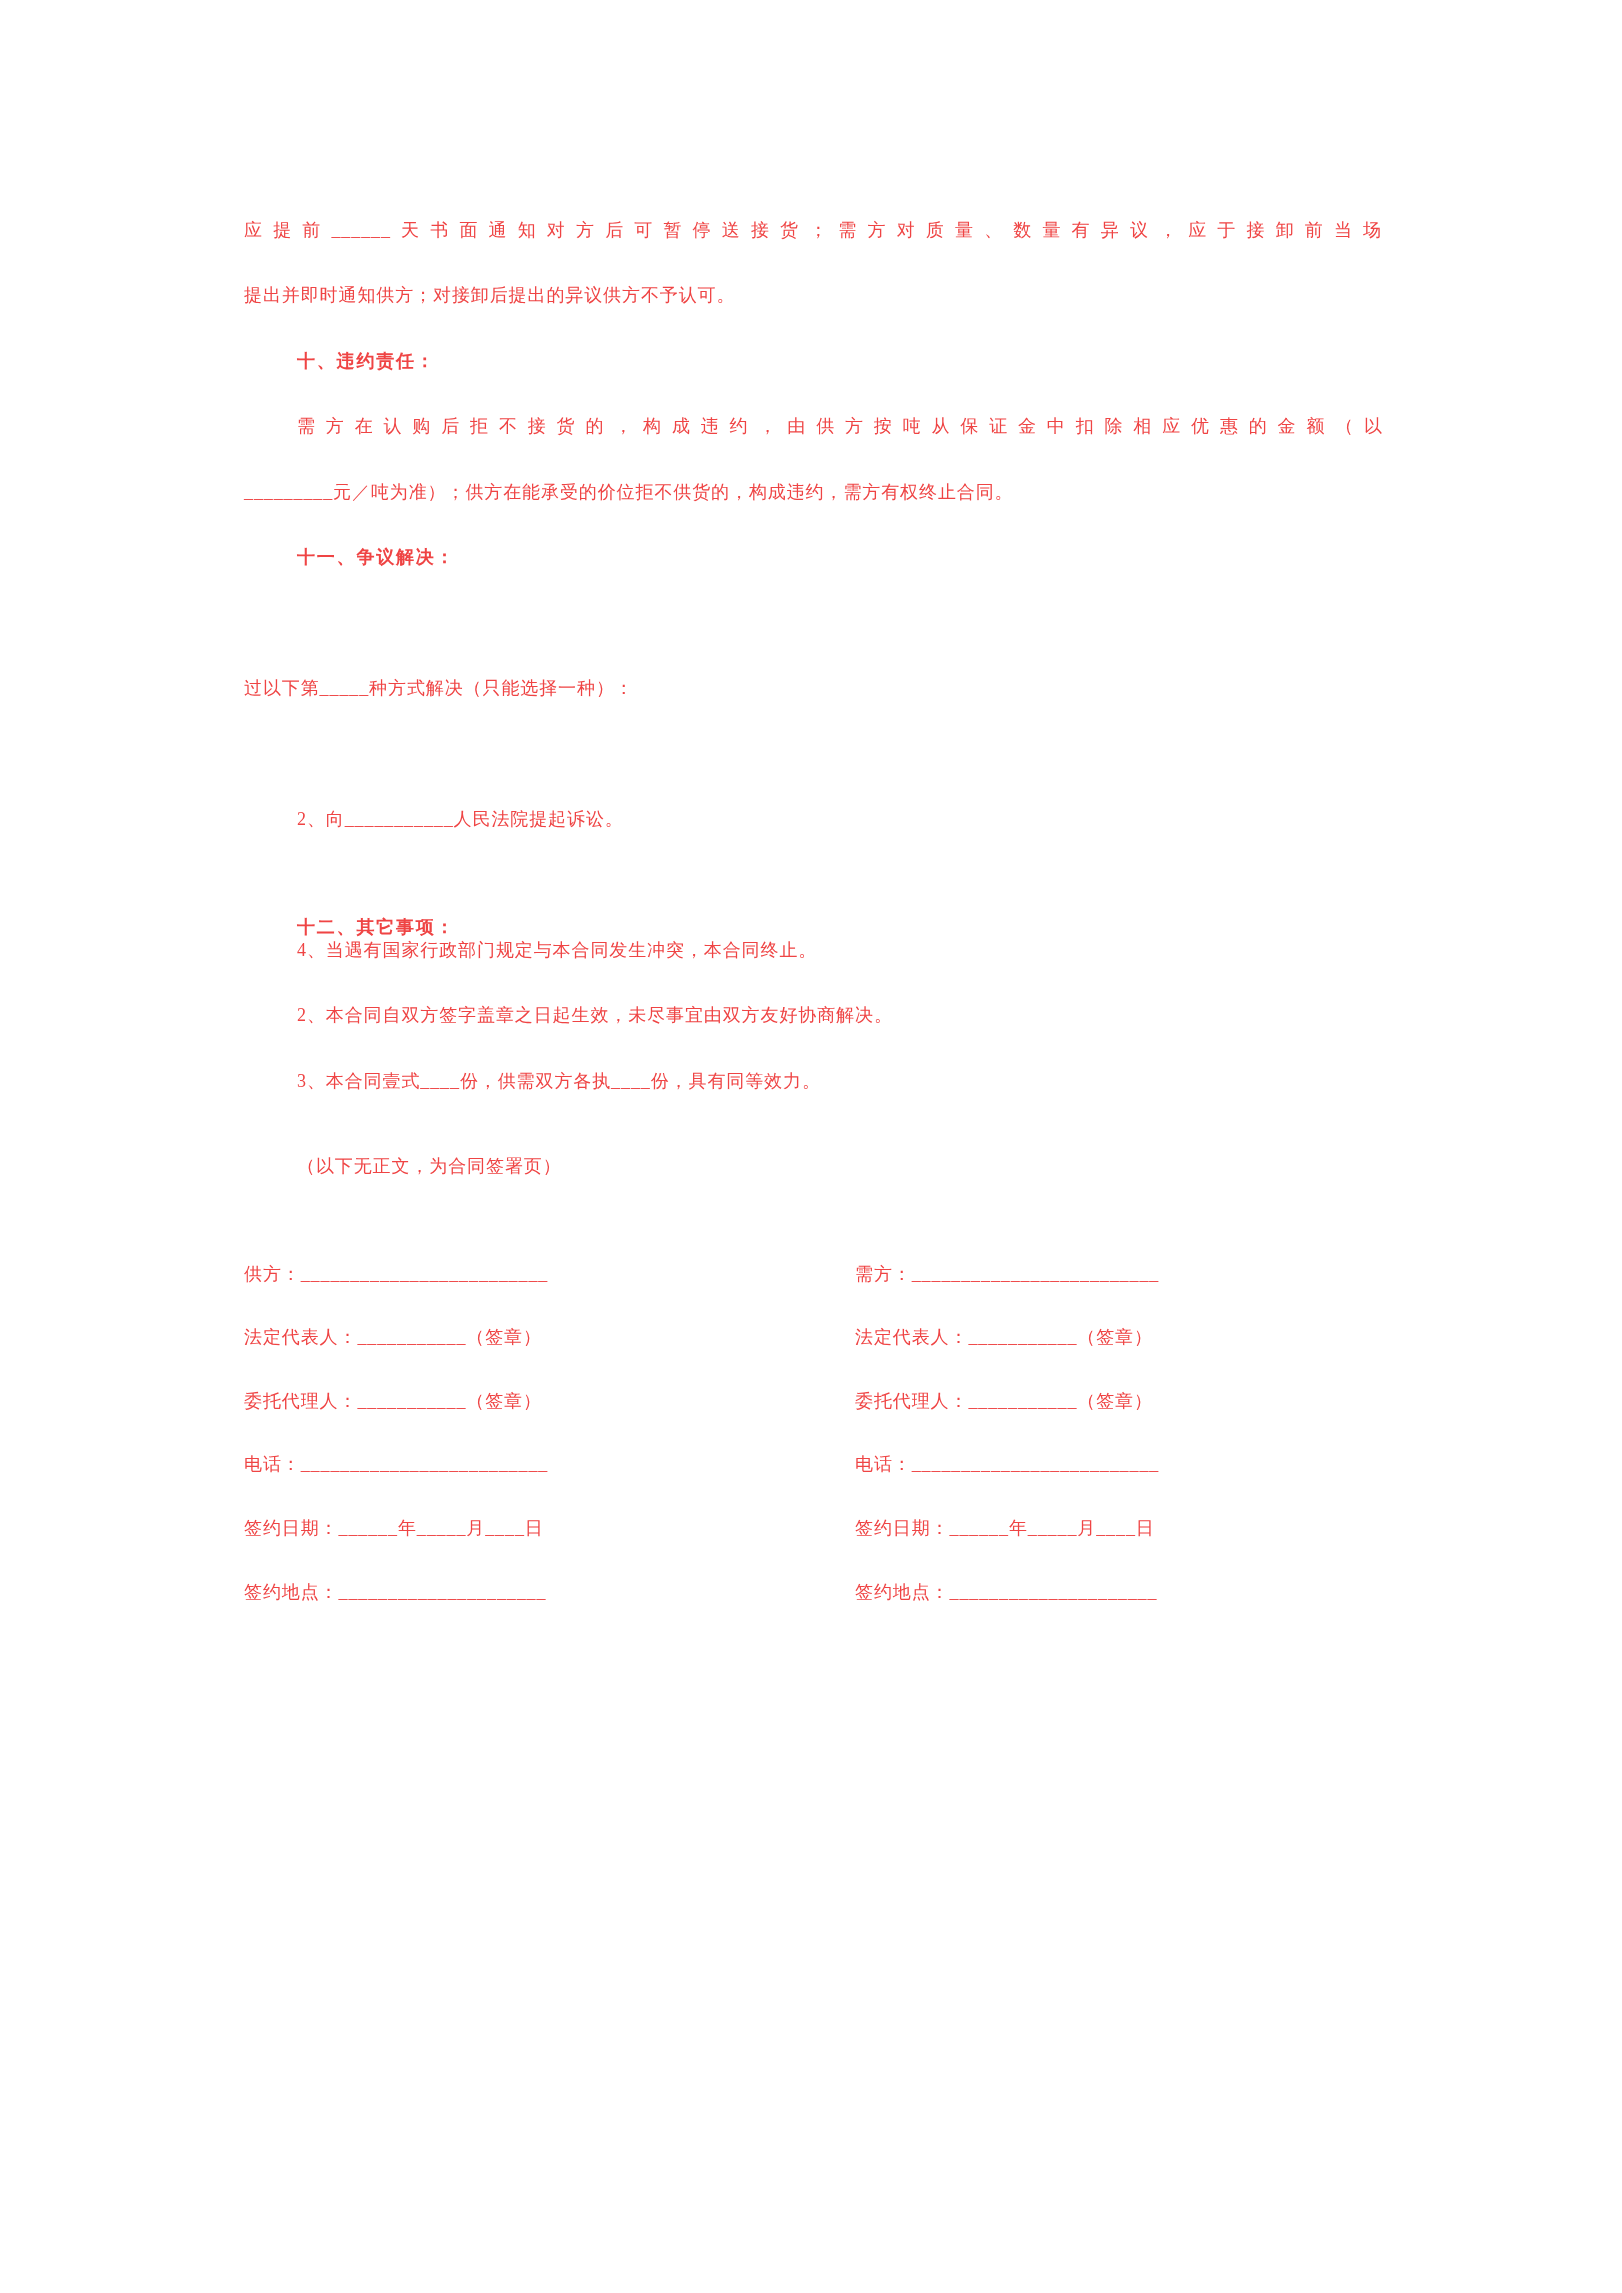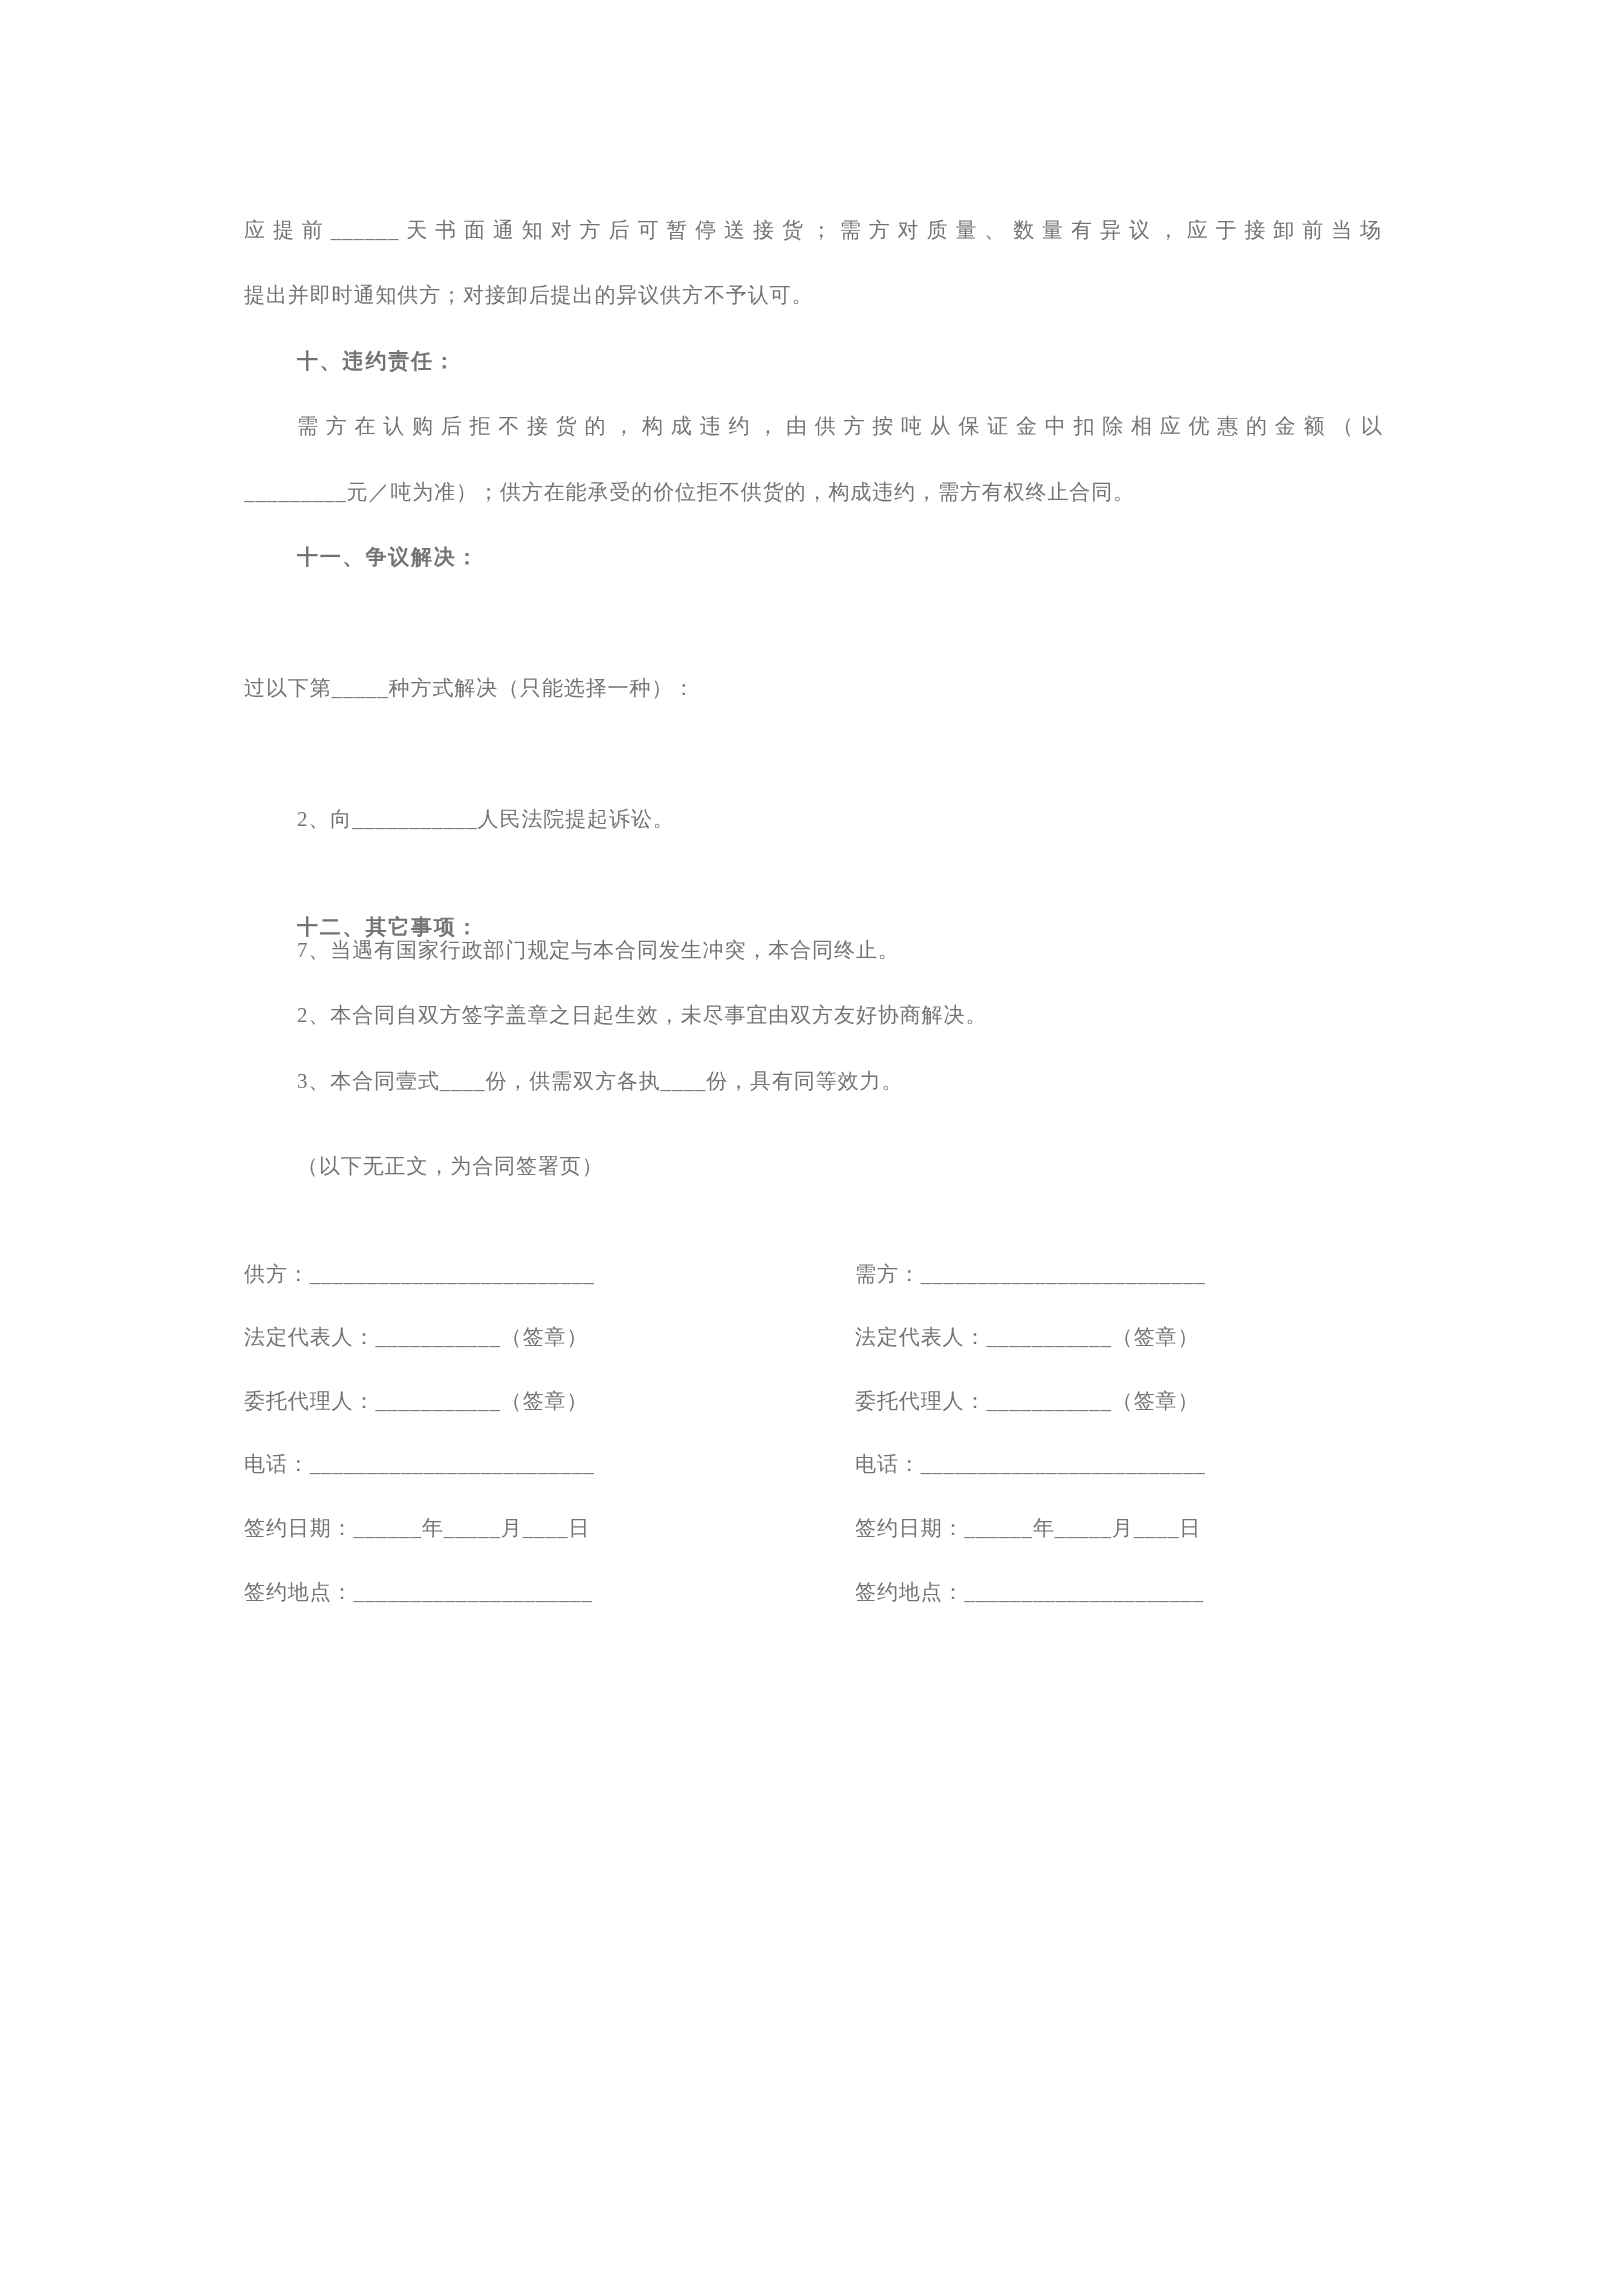--- a/index.html
+++ b/index.html
@@ -1,23 +1,23 @@
 <!DOCTYPE html>
 <html style="font-size:14.5px"><head>
 <meta charset="utf-8">
 <style>
   html,body{margin:0;padding:0;background:#ffffff;}
   .page{
     position:relative;
     width:1623px;
     height:2294px;
     background:#ffffff;
-    color:#737373;
+    color:#ef4444;
     font-family:"Liberation Serif","DejaVu Serif",serif;
-    font-size:21px;
+    font-size:18px;
     overflow:hidden;
   }
   .ln{
     position:absolute;
     left:244px;
     width:1138px;
     line-height:36px;
     white-space:pre;
     letter-spacing:0.9px;
   }
@@ -54,21 +54,21 @@
 
   <div class="ln fill" style="top:212px">应提前______天书面通知对方后可暂停送接货；需方对质量、数量有异议，应于接卸前当场</div>
   <div class="ln" style="top:277px">提出并即时通知供方；对接卸后提出的异议供方不予认可。</div>
   <div class="ln fill ind" style="top:408px">需方在认购后拒不接货的，构成违约，由供方按吨从保证金中扣除相应优惠的金额（以</div>
   <div class="ln hd ind" style="top:343px">十、违约责任：</div>
   <div class="ln" style="top:474px">_________元／吨为准）；供方在能承受的价位拒不供货的，构成违约，需方有权终止合同。</div>
   <div class="ln hd ind" style="top:539px">十一、争议解决：</div>
   <div class="ln" style="top:670px">过以下第_____种方式解决（只能选择一种）：</div>
   <div class="ln ind" style="top:801px">2、向___________人民法院提起诉讼。</div>
   <div class="ln hd ind" style="top:909px">十二、其它事项：</div>
-  <div class="ln ind" style="top:932px">7、当遇有国家行政部门规定与本合同发生冲突，本合同终止。</div>
+  <div class="ln ind" style="top:932px">4、当遇有国家行政部门规定与本合同发生冲突，本合同终止。</div>
   <div class="ln ind" style="top:997px">2、本合同自双方签字盖章之日起生效，未尽事宜由双方友好协商解决。</div>
   <div class="ln ind" style="top:1063px">3、本合同壹式____份，供需双方各执____份，具有同等效力。</div>
   <div class="ln ind" style="top:1148px">（以下无正文，为合同签署页）</div>
 
   <div class="sigln col-l" style="top:1256px">供方：_________________________</div>
   <div class="sigln col-l" style="top:1319px">法定代表人：___________（签章）</div>
   <div class="sigln col-l" style="top:1383px">委托代理人：___________（签章）</div>
   <div class="sigln col-l" style="top:1446px">电话：_________________________</div>
   <div class="sigln col-l" style="top:1510px">签约日期：______年_____月____日</div>
   <div class="sigln col-l" style="top:1574px">签约地点：_____________________</div>

